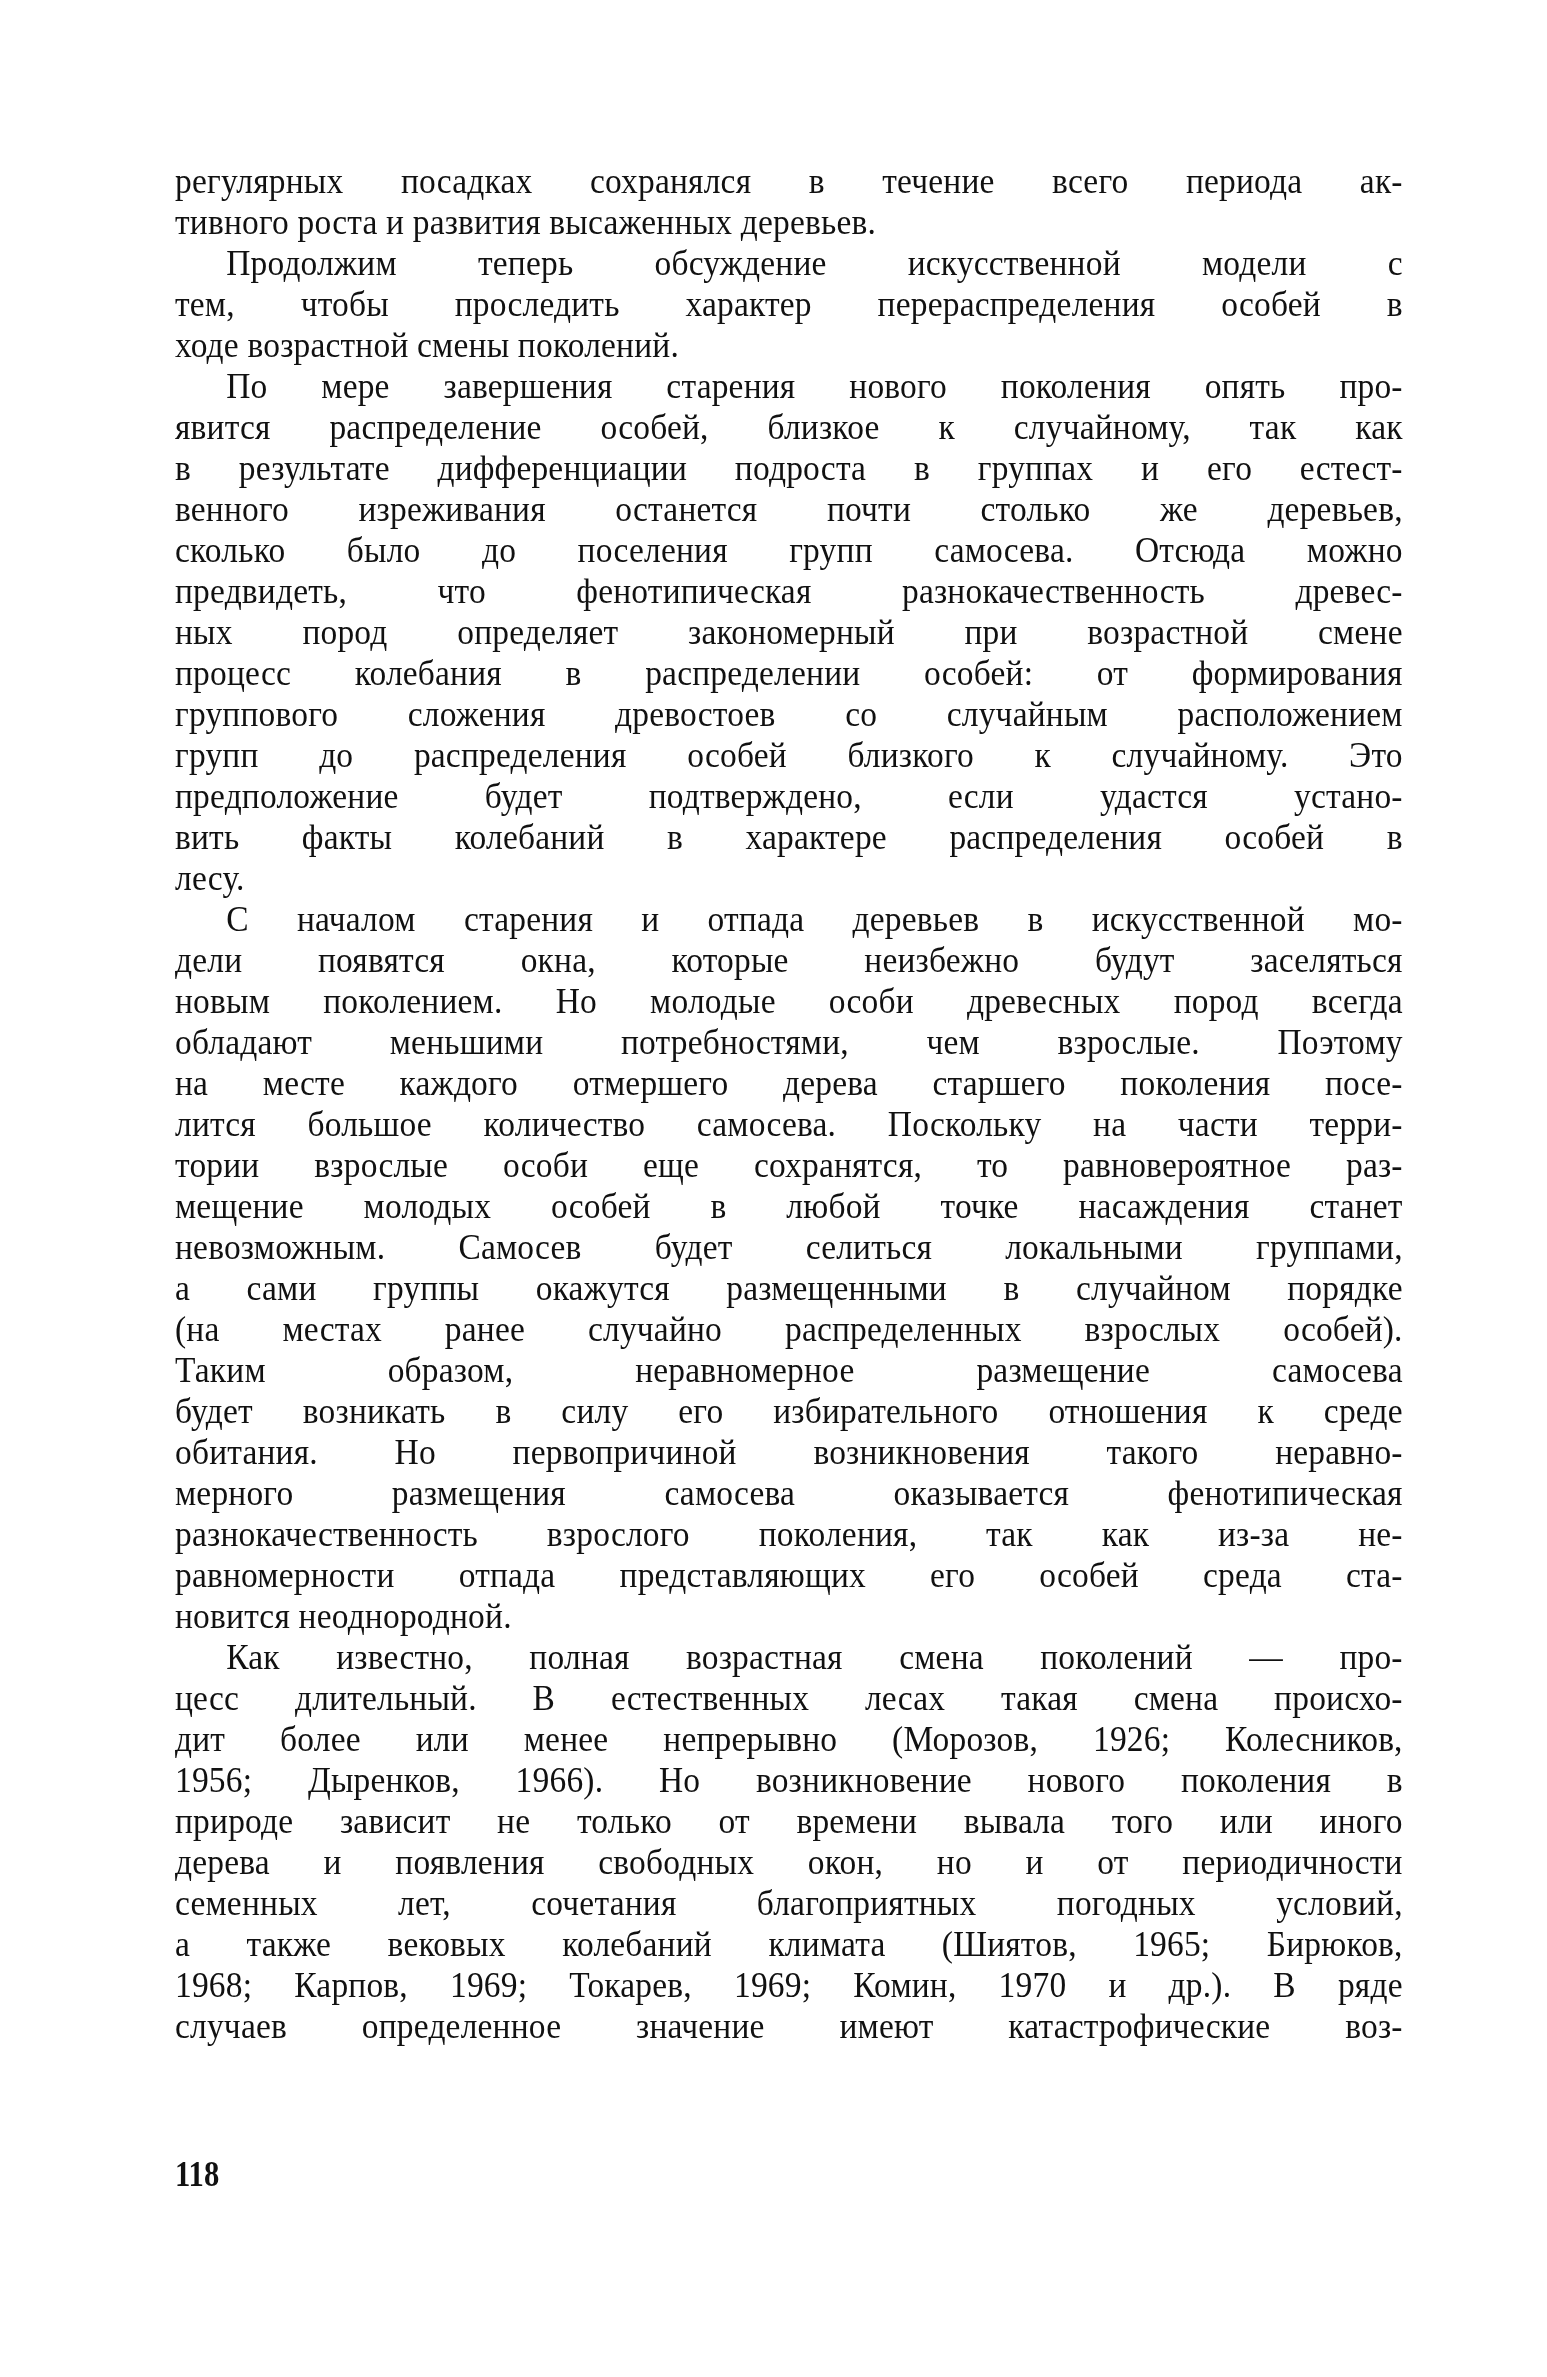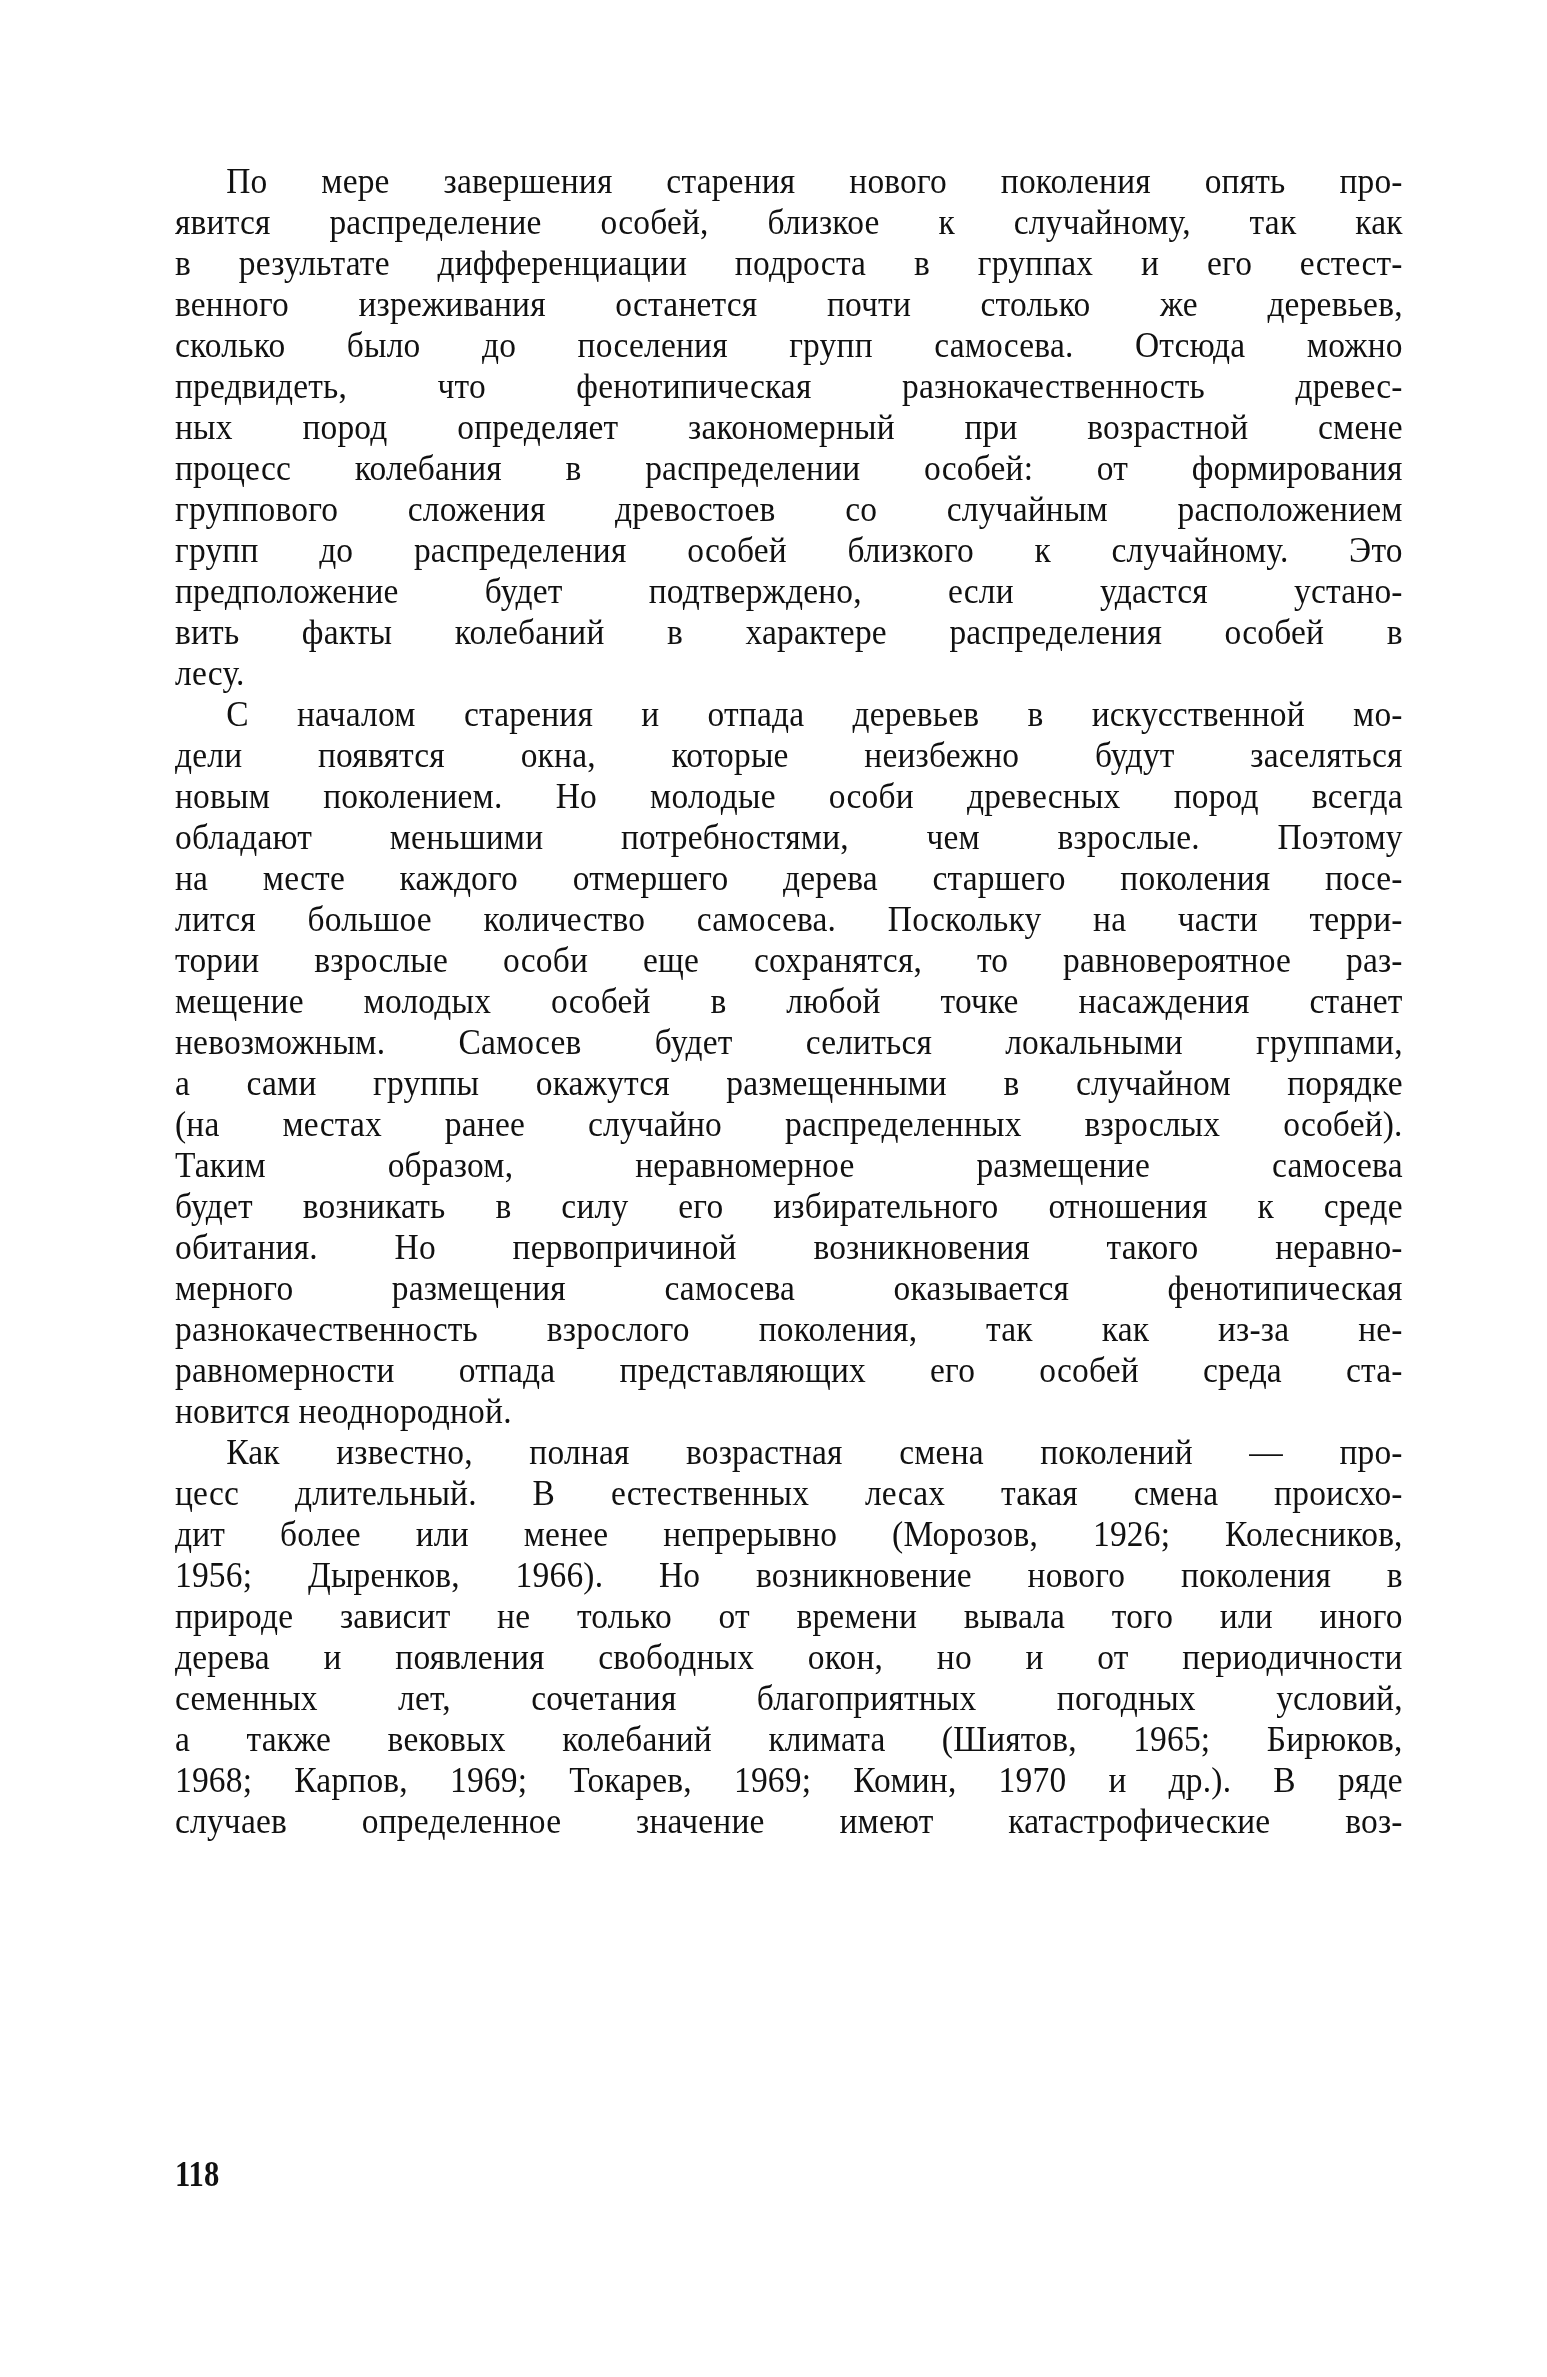--- a/index.html
+++ b/index.html
@@ -30,21 +30,30 @@
     position: absolute; left: 175px; top: 2153px;
     font-size: 36px; font-weight: bold;
     transform: scaleX(0.85); transform-origin: left center;
   }
 </style>
 </head>
 <body>
 
 <div class="page-text">
 
+  <div>
+    <span class="line">регулярных посадках сохранялся в течение всего периода ак-</span>
+    <span class="line last">тивного роста и развития высаженных деревьев.</span>
+  </div>
 
+  <div>
+    <span class="line indent">Продолжим теперь обсуждение искусственной модели с</span>
+    <span class="line">тем, чтобы проследить характер перераспределения особей в</span>
+    <span class="line last">ходе возрастной смены поколений.</span>
+  </div>
 
   <div>
     <span class="line indent">По мере завершения старения нового поколения опять про-</span>
     <span class="line">явится распределение особей, близкое к случайному, так как</span>
     <span class="line">в результате дифференциации подроста в группах и его естест-</span>
     <span class="line">венного изреживания останется почти столько же деревьев,</span>
     <span class="line">сколько было до поселения групп самосева. Отсюда можно</span>
     <span class="line">предвидеть, что фенотипическая разнокачественность древес-</span>
     <span class="line">ных пород определяет закономерный при возрастной смене</span>
     <span class="line">процесс колебания в распределении особей: от формирования</span>

